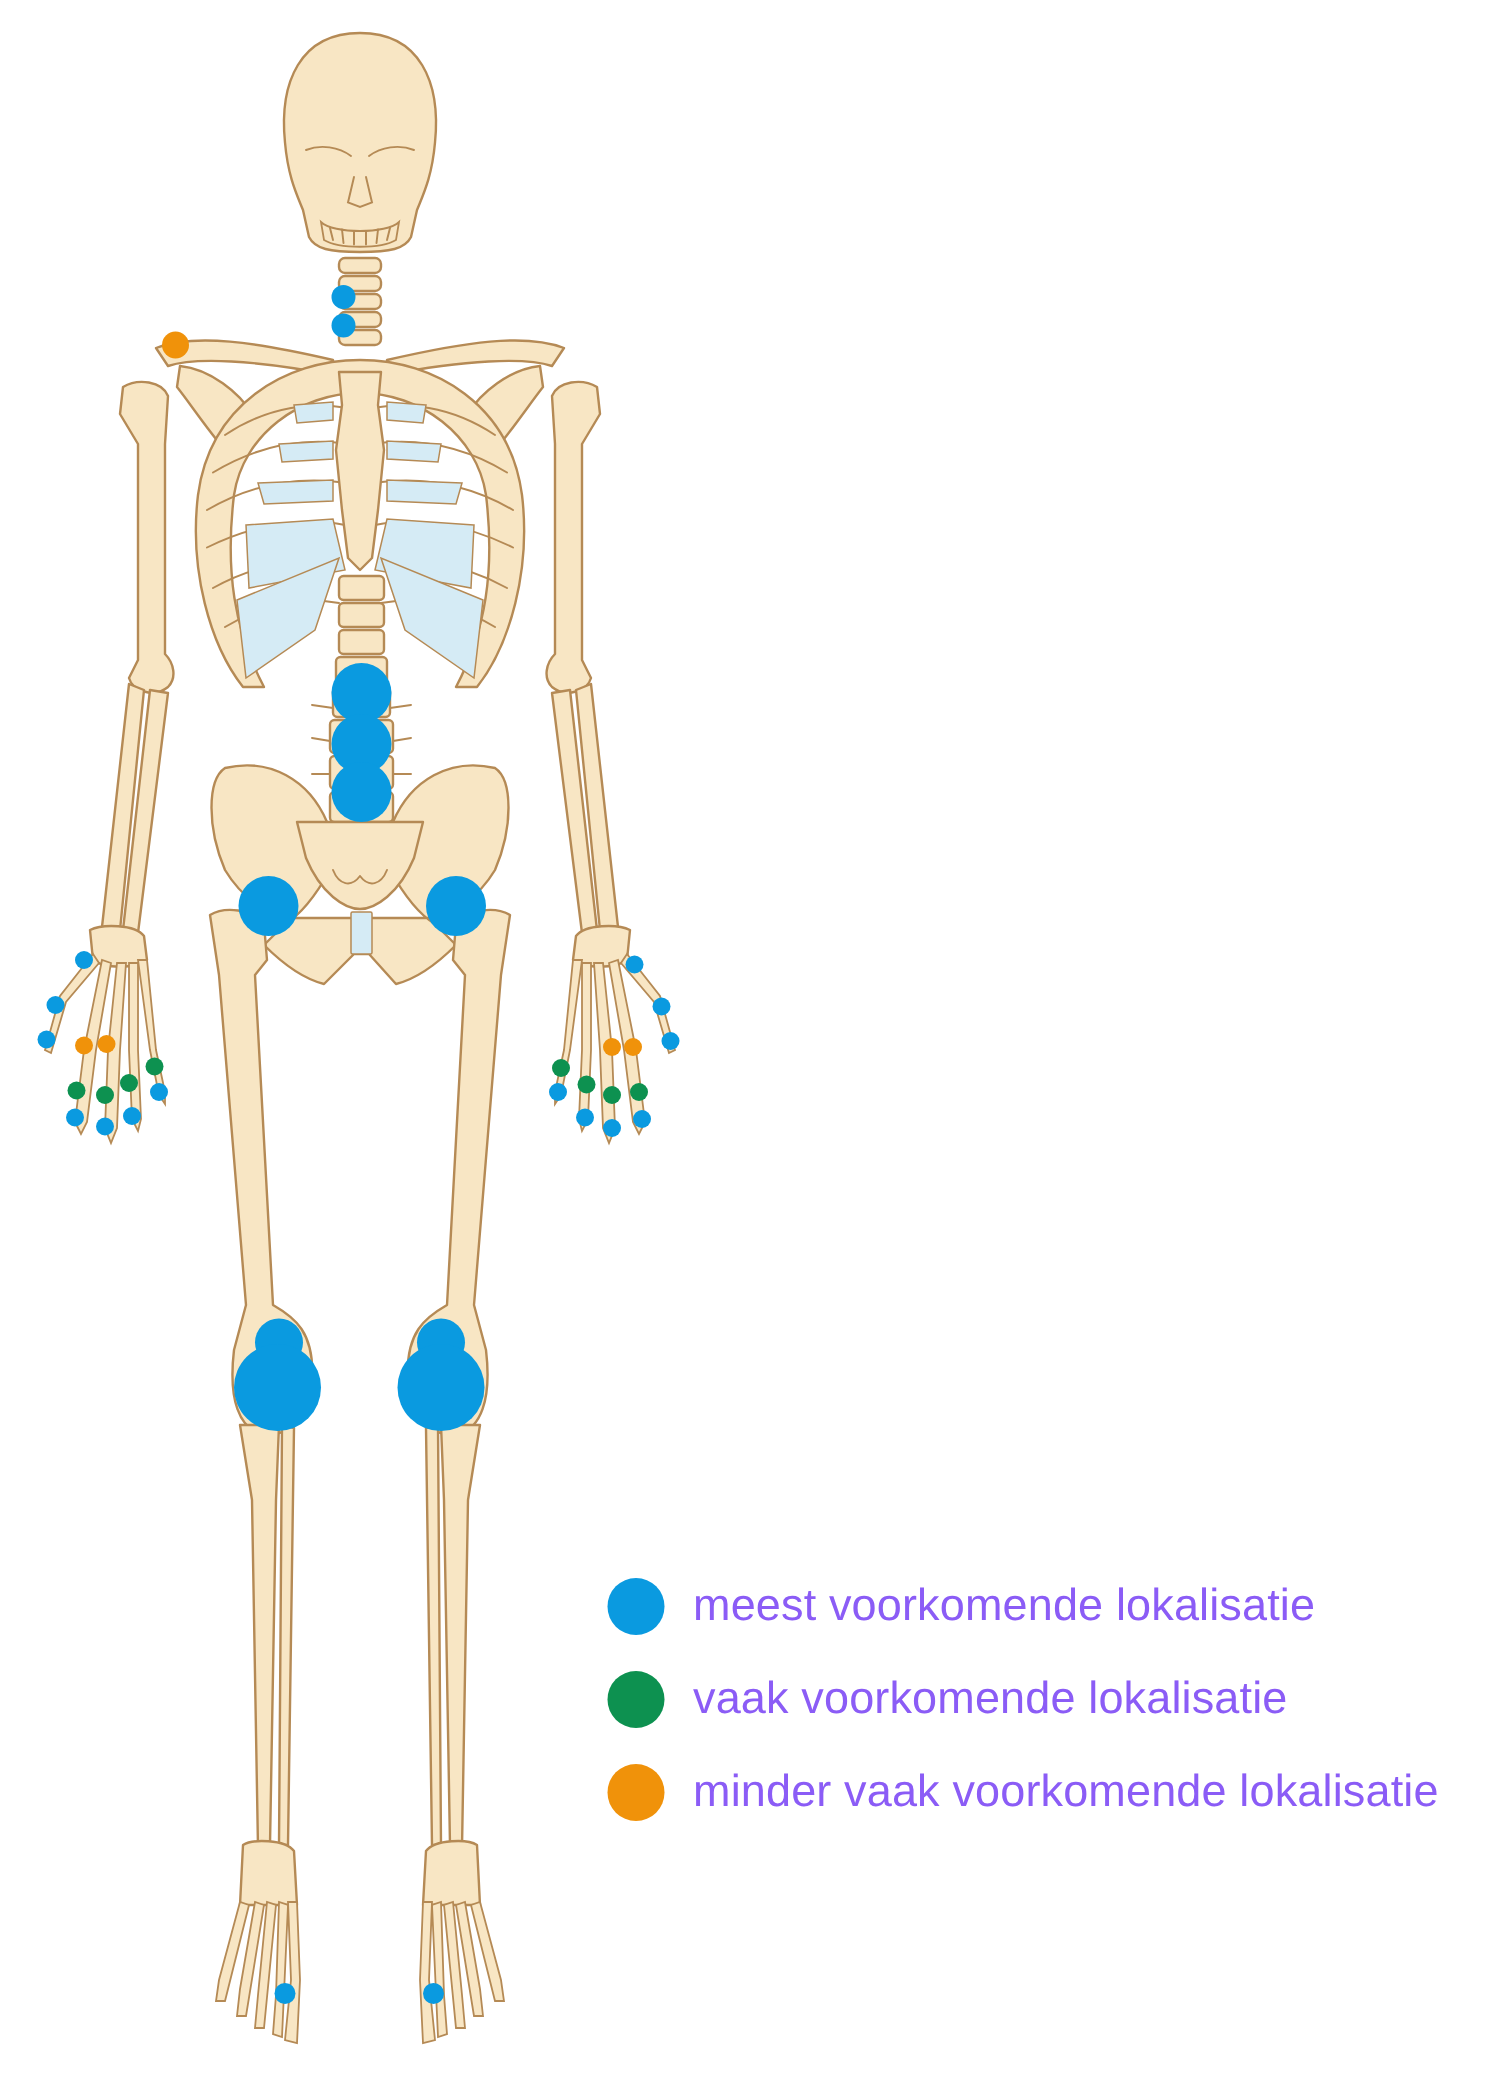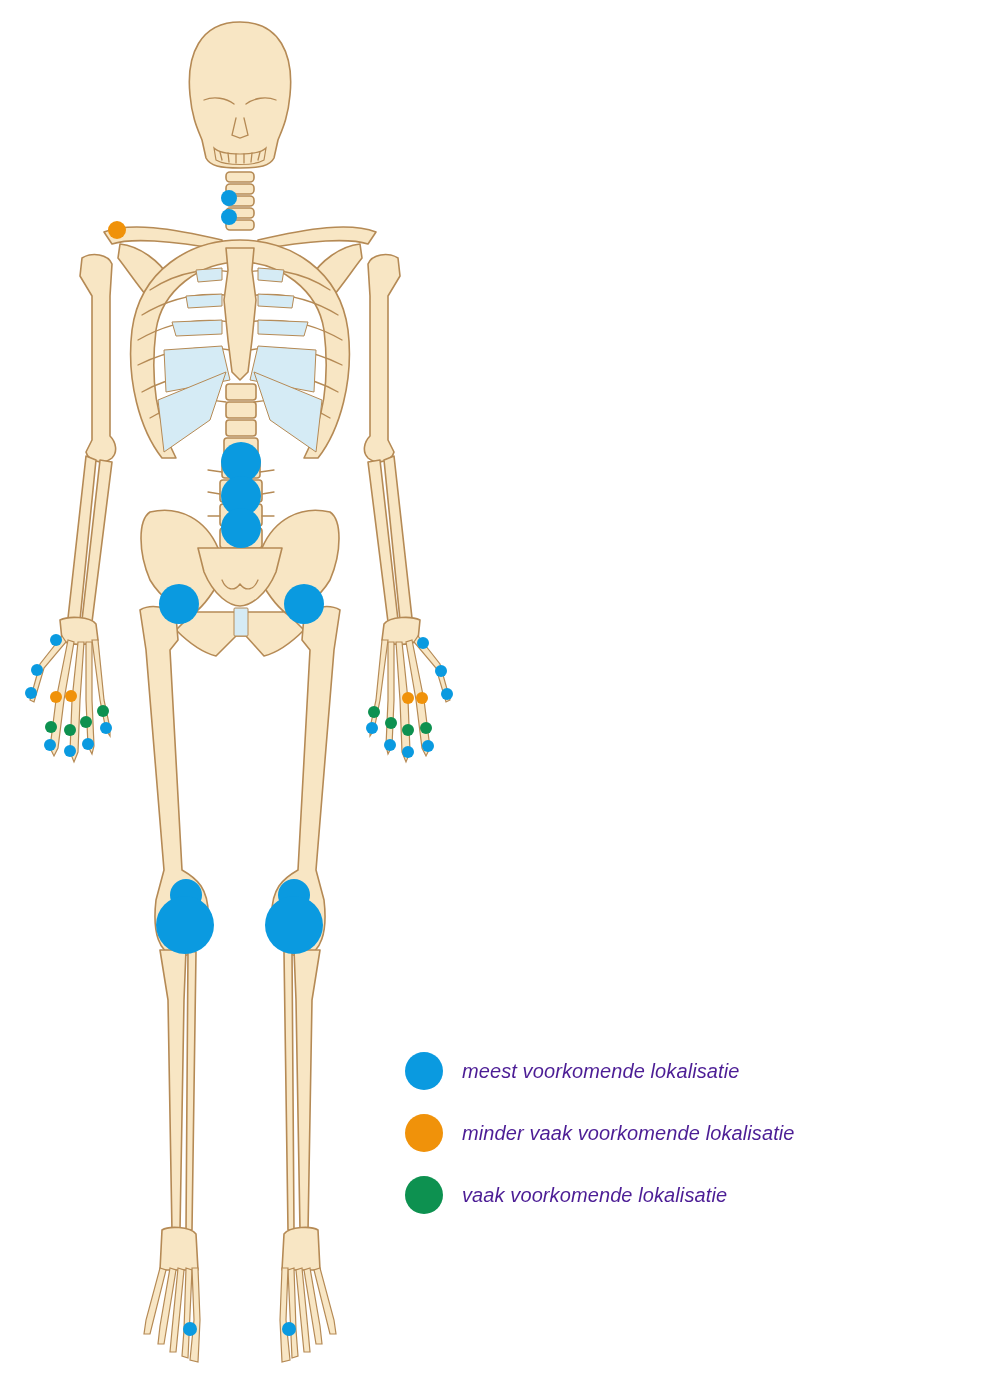--- a/index.html
+++ b/index.html
@@ -6,21 +6,21 @@
     body { width: 991px; height: 1391px; position: relative; overflow: hidden;
            font-family: "Liberation Sans", "DejaVu Sans", sans-serif; }
     #figure { position: absolute; left: 0; top: 0; width: 991px; height: 1391px; }
     .bone { fill: #f8e6c4; stroke: #b58a55; stroke-width: 1.6; stroke-linejoin: round; }
     .bone-thin { fill: #f8e6c4; stroke: #b58a55; stroke-width: 1.2; }
     .cart { fill: #d5ebf5; stroke: #b58a55; stroke-width: 1; }
     .line { fill: none; stroke: #b58a55; stroke-width: 1.3; stroke-linecap: round; }
     .legend { position: absolute; left: 405px; top: 1052px; }
     .legend-item { display: flex; align-items: center; height: 38px; margin-bottom: 24px; }
     .legend-dot { width: 38px; height: 38px; border-radius: 50%; margin-right: 19px; flex: 0 0 auto; }
-    .legend-label { font-size: 20px; color: #4c1d95; white-space: nowrap; letter-spacing: 0.1px; font-style: italic; }
+    .legend-label { font-size: 30px; color: #8b5cf6; white-space: nowrap; letter-spacing: 0.1px; }
   </style>
 </head>
 <body>
 
 <svg id="figure" viewBox="0 0 991 1391" xmlns="http://www.w3.org/2000/svg">
   <g id="skeleton">
 
     <g>
       <path class="bone" d="M240,22 C200,22 186,55 190,95 C192,118 198,130 202,140 L206,158 C210,166 220,168 240,168 C260,168 270,166 274,158 L278,140 C282,130 288,118 290,95 C294,55 280,22 240,22 Z"></path>
       <path class="line" d="M204,100 C214,96 226,98 234,104 M246,104 C254,98 266,96 276,100"></path>
@@ -174,20 +174,20 @@
       <circle cx="428" cy="746" r="6" fill="#0a9ae0"></circle>
     </g>
 </svg>
 
 <div class="legend">
   <div class="legend-item">
     <span class="legend-dot" style="background: rgb(10, 154, 224);"></span>
     <span class="legend-label">meest voorkomende lokalisatie</span>
   </div>
   <div class="legend-item">
+    <span class="legend-dot" style="background: rgb(13, 145, 80);"></span>
+    <span class="legend-label">vaak voorkomende lokalisatie</span>
+  </div>
+  <div class="legend-item">
     <span class="legend-dot" style="background: rgb(240, 146, 10);"></span>
     <span class="legend-label">minder vaak voorkomende lokalisatie</span>
-  </div>
-  <div class="legend-item">
-    <span class="legend-dot" style="background: rgb(13, 145, 80);"></span>
-    <span class="legend-label">vaak voorkomende lokalisatie</span>
   </div>
 </div>
 
 </body></html>

